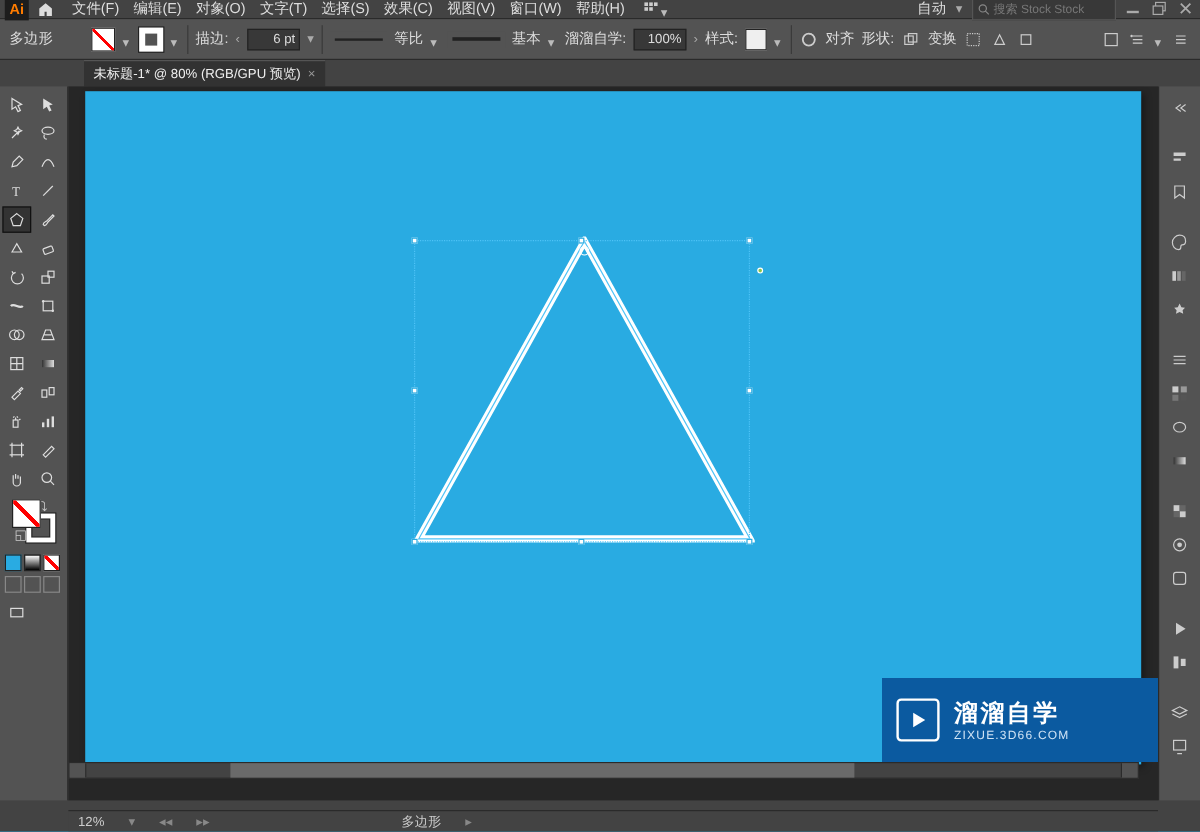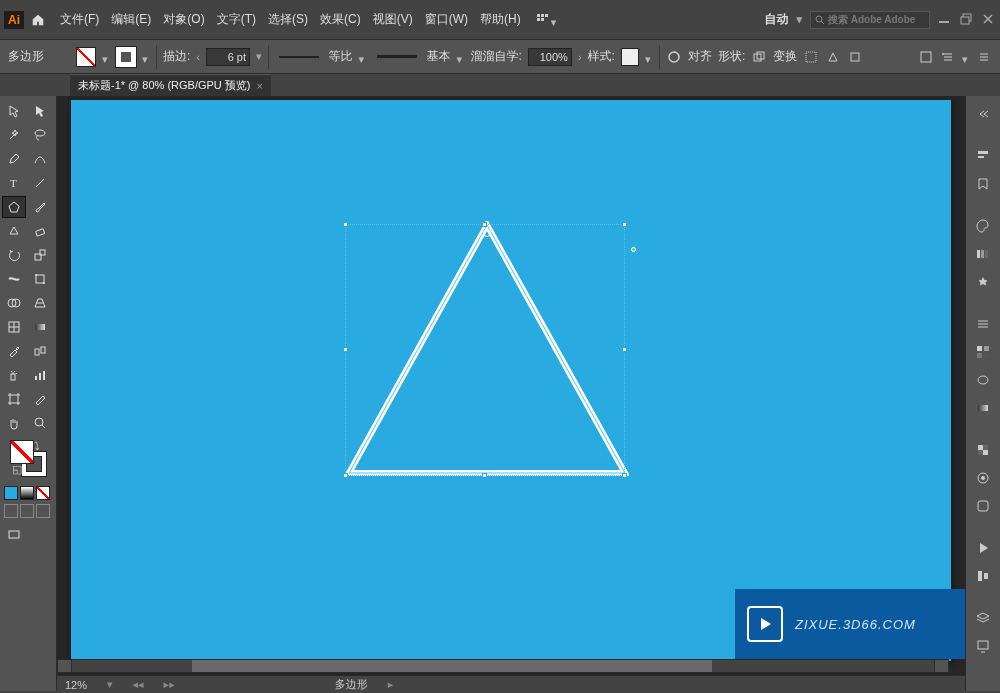--- a/index.html
+++ b/index.html
@@ -7,39 +7,39 @@
   width: 1000px; height: 693px;
   background: #434343;
   font-family: "Microsoft YaHei", Arial, sans-serif;
   font-size: 11px;
   color: #c8c8c8;
   overflow: hidden;
   position: relative;
 }
 
 .menubar {
-  height: 40px;
+  height: 16px;
   background: #434343;
   display: flex;
   align-items: center;
   padding: 0 4px;
   border-bottom: 1px solid #2a2a2a;
 }
 .ai-logo {
   width: 20px; height: 18px;
   background: #1d1d1d;
   color: #ff7c00;
   font-weight: bold;
   font-size: 12px;
   display: flex; align-items: center; justify-content: center;
   margin-right: 6px;
 }
 .home-icon { width: 16px; margin-right: 8px; color: #ddd; }
 .menu-item { padding: 0 6px; cursor: pointer; color: #ddd; font-size: 12px; }
-.menu-right { margin-left: auto; display: flex; align-items: center; gap: 8px; font-weight: bold; }
+.menu-right { margin-left: auto; display: flex; align-items: center; gap: 8px; }
 .search-box {
   width: 120px; height: 18px;
   background: #383838;
   border: 1px solid #555;
   color: #777; font-size: 10px;
   padding: 0 4px;
   display: flex; align-items: center;
 }
 .win-btn { width: 14px; height: 14px; color: #aaa; }
 
@@ -234,21 +234,21 @@
   gap: 12px;
 }
 .wm-icon {
   width: 36px; height: 36px;
   border: 2px solid #fff;
   border-radius: 4px;
   display: flex; align-items: center; justify-content: center;
 }
 .wm-text { display: flex; flex-direction: column; }
 .wm-title { font-size: 20px; font-weight: bold; letter-spacing: 2px; }
-.wm-url { font-size: 13px; letter-spacing: 1px; color: #cfe3f5; font-style: italic; }
+.wm-url { font-size: 10px; letter-spacing: 1px; color: #cfe3f5; }
 svg { display: block; }
 </style>
 </head>
 <body>
 
 <div class="menubar">
   <div class="ai-logo">Ai</div>
   <div class="home-icon">
     <svg viewBox="0 0 16 16" width="16" height="14">
         <path fill="currentColor" d="M8 2l6 5v7H9v-4H7v4H2V7z"></path>
@@ -274,21 +274,21 @@
   </div>
   <div class="dd-arrow">▾</div>
   <div class="menu-right">
     <span class="ctrl-label">自动</span>
     <span style="color:#aaa">▾</span>
     <div class="search-box">
       <svg width="10" height="10" viewBox="0 0 10 10" style="margin-right:3px">
           <circle cx="4" cy="4" r="3" fill="none" stroke="#888"></circle>
           <line x1="6" y1="6" x2="9" y2="9" stroke="#888"></line>
         </svg>
-      <span>搜索 Adobe Adobe</span>
+      <span>搜索 Stock Stock</span>
     </div>
     <div class="win-btn">
         <svg width="12" height="12" viewBox="0 0 12 12">
           <rect x="1" y="8" width="10" height="2" fill="currentColor"></rect>
         </svg>
       </div>
     <div class="win-btn">
         <svg width="12" height="12" viewBox="0 0 12 12">
           <rect x="3" y="1" width="8" height="7" fill="none" stroke="currentColor"></rect>
           <rect x="1" y="4" width="8" height="7" fill="#434343" stroke="currentColor"></rect>
@@ -632,20 +632,21 @@
       <div class="scroll-arrow" style="border-left:1px solid #2a2a2a;border-right:none"></div>
     </div>
 
     <div class="watermark">
       <div class="wm-icon">
         <svg width="16" height="16" viewBox="0 0 16 16">
             <polygon points="4,2 14,8 4,14" fill="#fff"></polygon>
           </svg>
       </div>
       <div class="wm-text">
+        <div class="wm-title">溜溜自学</div>
         <div class="wm-url">ZIXUE.3D66.COM</div>
       </div>
     </div>
   </div>
 
   <div class="panel-right">
     <div class="panel-btn">
         <svg width="12" height="12" viewBox="0 0 12 12">
           <path d="M7 3l-4 3 4 3" fill="none" stroke="#ccc"></path>
           <path d="M11 3l-4 3 4 3" fill="none" stroke="#ccc"></path>

